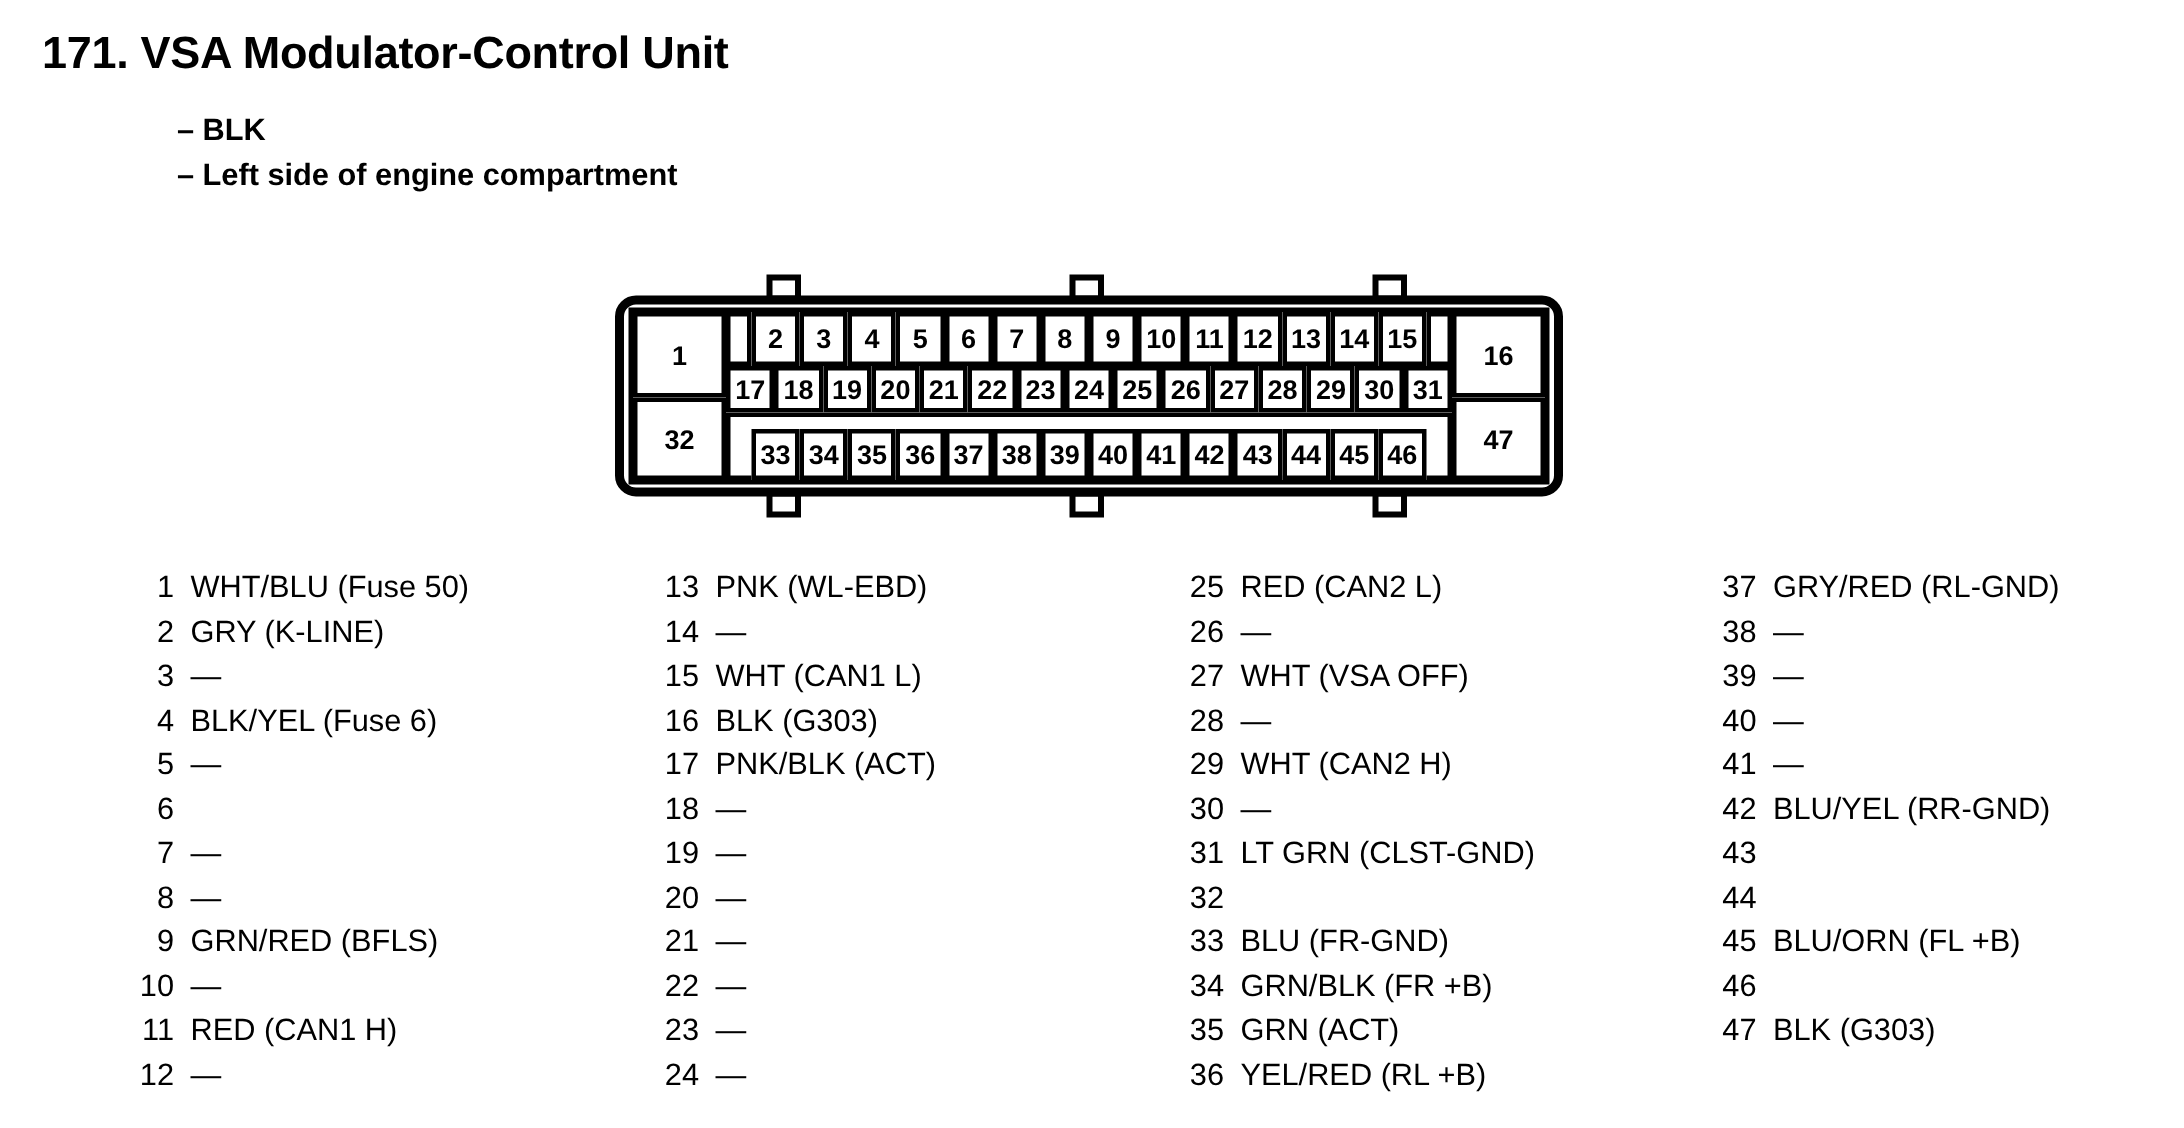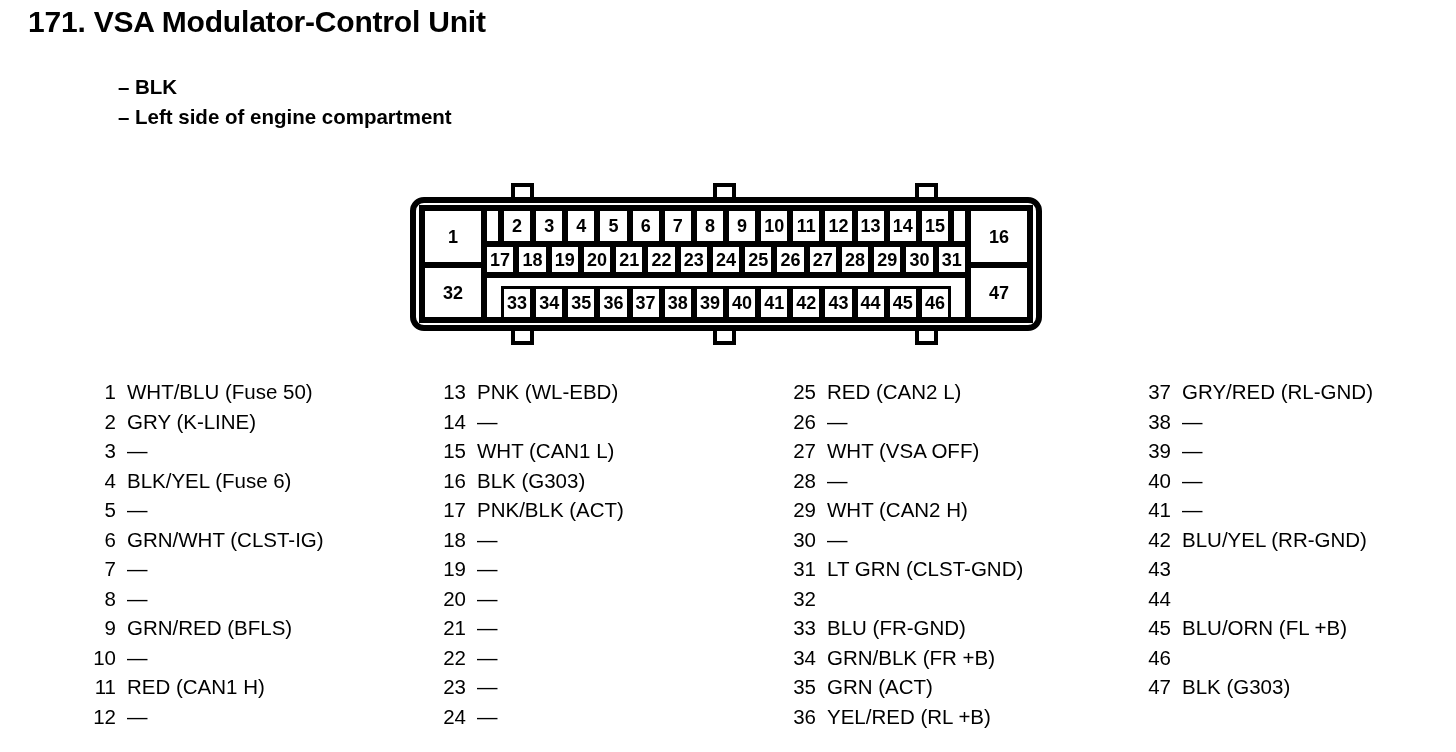--- a/index.html
+++ b/index.html
@@ -13,21 +13,21 @@
     position: relative;
     font-family: "Liberation Sans", sans-serif;
     color: #000000;
     overflow: hidden;
   }
 
   
   #page-title {
     position: absolute;
     left: 28px;
-    top: 5px;
+    top: 19px;
     font-size: 30px;
     font-weight: bold;
     letter-spacing: -0.2px;
     white-space: nowrap;
   }
   #subtitle-list {
     position: absolute;
     left: 118px;
     top: 72px;
     font-size: 20.5px;
@@ -229,21 +229,20 @@
     <div class="pin-row">
       <span class="pin-num">4</span>
       <span class="pin-desc">BLK/YEL (Fuse 6)</span>
     </div>
     <div class="pin-row">
       <span class="pin-num">5</span>
       <span class="pin-desc">—</span>
     </div>
     <div class="pin-row">
       <span class="pin-num">6</span>
-      <span class="pin-desc">GRN/WHT (CLST-IG)</span>
     </div>
     <div class="pin-row">
       <span class="pin-num">7</span>
       <span class="pin-desc">—</span>
     </div>
     <div class="pin-row">
       <span class="pin-num">8</span>
       <span class="pin-desc">—</span>
     </div>
     <div class="pin-row">

